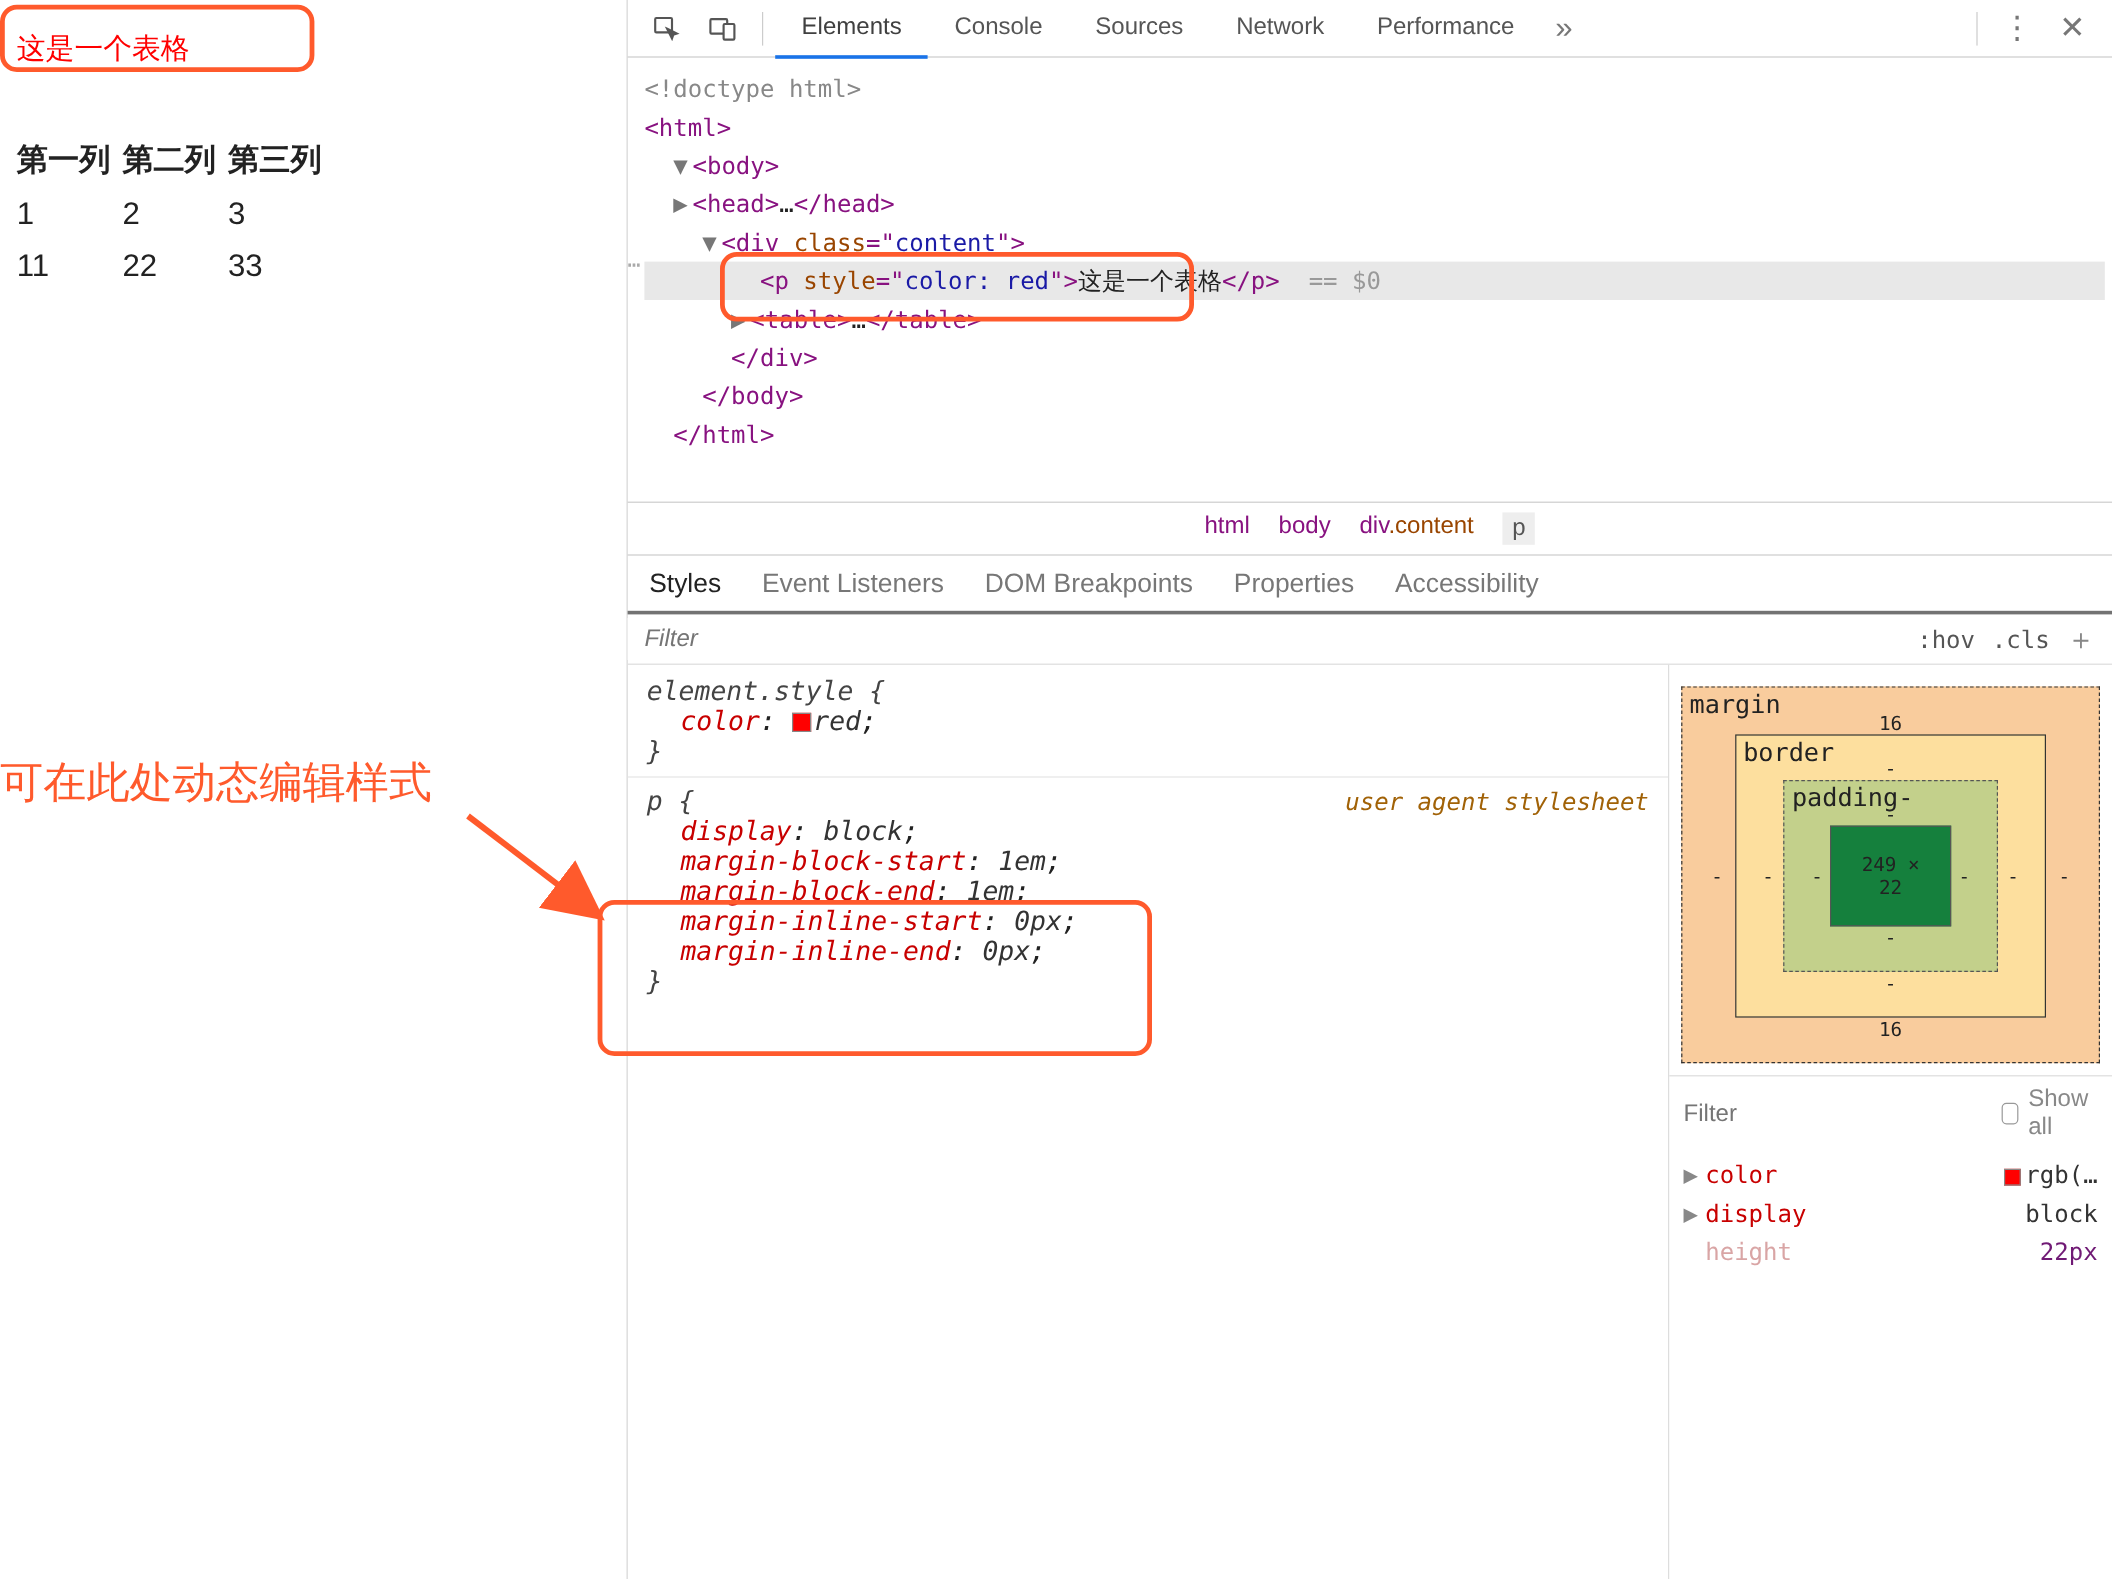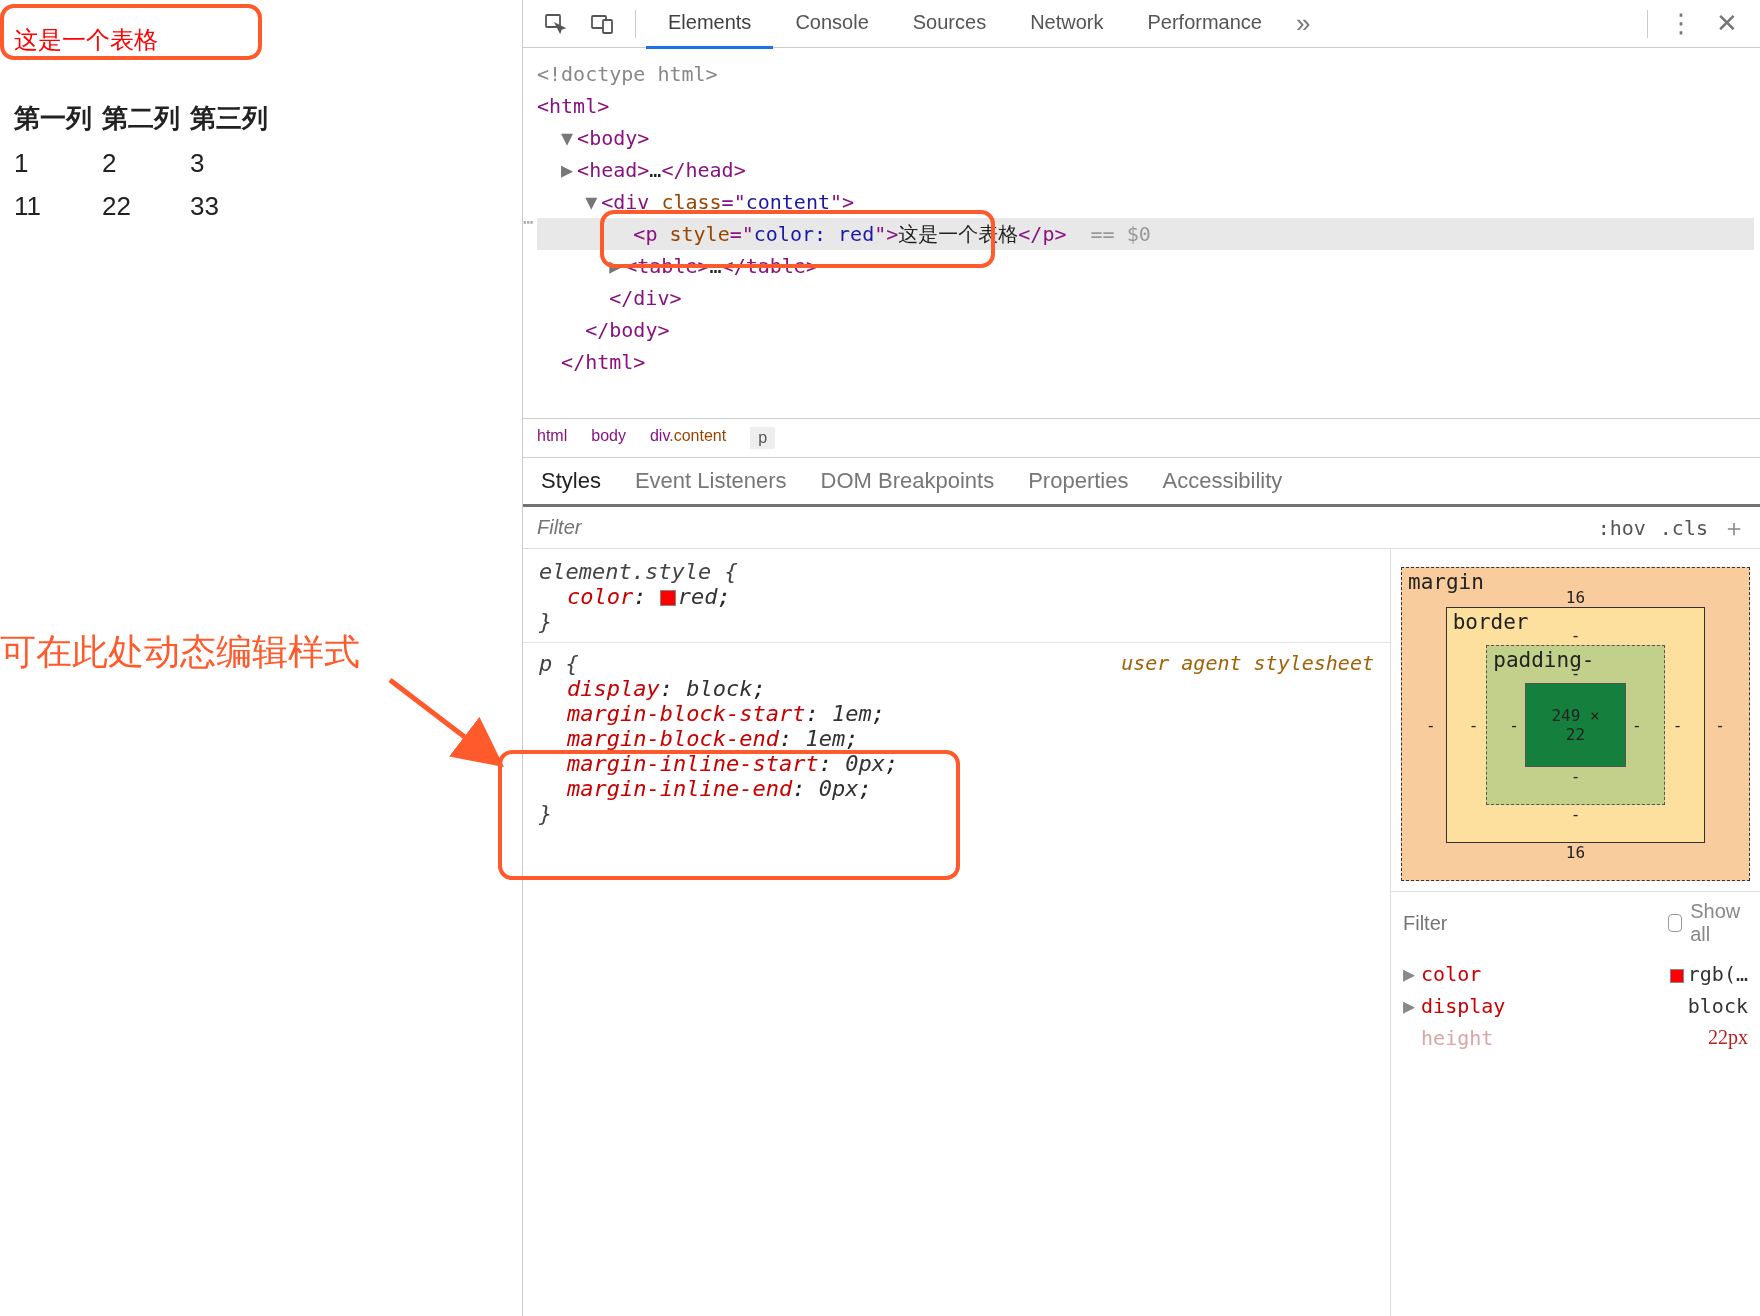--- a/index.html
+++ b/index.html
@@ -2,21 +2,21 @@
 <html><head>
 <meta charset="utf-8">
 <style>
 * { box-sizing: border-box; margin: 0; padding: 0; }
 html, body { width: 1760px; height: 1316px; font-family: -apple-system, "Helvetica Neue", Arial, sans-serif; font-size: 20px; color: #222; }
 body { display: flex; }
 
 
 .page { width: 522px; padding: 10px; background: #fff; position: relative; }
 .page p { color: red; margin: 14px 0 10px 4px; font-size: 24px; }
-.page table { border-collapse: collapse; margin-top: 41px; margin-left: 4px; }
+.page table { border-collapse: collapse; margin-top: 56px; margin-left: 4px; }
 .page th { text-align: left; font-weight: 700; font-size: 26px; padding: 4px 10px 4px 0; }
 .page td { text-align: left; font-size: 26px; padding: 8px 10px 4px 0; }
 .annot-box1 { position: absolute; border: 4px solid #ff5a2c; border-radius: 14px; }
 .annot-box1.a1 { left: 0; top: 4px; width: 262px; height: 56px; }
 .annotation-label { position: absolute; left: 0; top: 628px; color: #ff5a2c; font-size: 36px; }
 .arrow { position: absolute; left: 390px; top: 680px; }
 .arrow svg { overflow: visible; }
 
 
 .devtools { flex: 1; border-left: 1px solid #ccc; display: flex; flex-direction: column; background: #fff; }
@@ -39,21 +39,21 @@
 .attr-v { color: #1a1aa6; }
 .txt { color: #222; }
 .doctype { color: #888; }
 .arrow-t { color:#777; display:inline-block; width:16px; }
 .sel-line { background: #e8e8e8; }
 .sel-suffix { color:#999; font-style: normal; }
 .gutter-dots { position:absolute; left:0; color:#aaa; font-size:18px; }
 .annot-box-dom { position:absolute; border:4px solid #ff5a2c; border-radius:14px; left:600px; top:210px; width:395px; height:58px; pointer-events:none; }
 
 
-.crumb { border-top:1px solid #ccc; padding: 8px 14px; font-size:16px; color:#555; display:flex; gap:24px; }
+.crumb { border-top:1px solid #ccc; padding: 8px 14px; font-size:20px; color:#555; display:flex; gap:24px;justify-content:center; }
 .crumb span.el { color:#881280; }
 .crumb span.cls { color:#994500; }
 .crumb .cur { background:#eee; padding:2px 8px; }
 
 
 .lower { flex:1; border-top:1px solid #ccc; display:flex; flex-direction:column; }
 .sub-tabs { display:flex; gap:34px; padding:10px 18px; border-bottom:3px solid #737373; font-size:22px; color:#777; }
 .sub-tabs .st.active { color:#222; font-weight:500; }
 .filter-row { display:flex; align-items:center; border-bottom:1px solid #ddd; height:42px; }
 .filter-row input { border:none; padding:6px 14px; font-size:20px; color:#888; flex:1; outline:none; font-style: italic; }
@@ -82,21 +82,21 @@
 .bm .lbl { position:absolute; top:2px; left:6px; font-size:21px; }
 .bm .top,.bm .bot { display:block; }
 .computed-filter { border-top:1px solid #ddd; display:flex; align-items:center; padding:8px 12px; font-size:20px; color:#888; }
 .computed-filter input { flex:1; border:none; font-size:20px; outline:none; color:#888; }
 .computed-filter .chk { width:18px; height:18px; border:1px solid #999; border-radius:4px; margin-right:8px; }
 .computed-list { font-family:Menlo,monospace; font-size:20px; padding:4px 12px; }
 .computed-list .row { display:flex; justify-content:space-between; padding:4px 0; }
 .computed-list .k { color:#c80000; }
 .computed-list .k.dim { color:#d9a5a5; }
 .computed-list .v { color:#333; }
-.computed-list .v.dim { color:#b91c1c;font-family:Liberation Serif, serif; }
+.computed-list .v.dim { color:#701a75; }
 .computed-list .sw { display:inline-block; width:14px;height:14px;background:red;border:1px solid #888;vertical-align:-2px;margin-right:4px;}
 .computed-list .tri { color:#888; margin-right:6px; }
 </style>
 </head>
 <body>
 
 <div class="page">
   <div class="annot-box1 a1"></div>
   <p>这是一个表格</p>
   <table>

